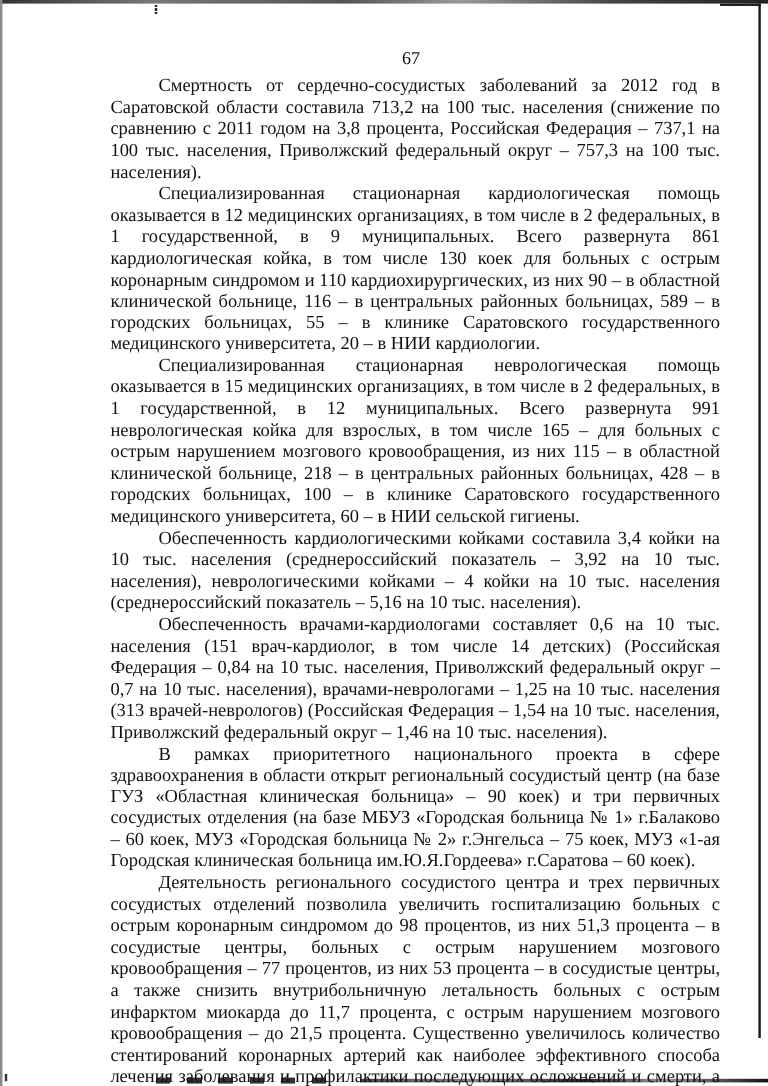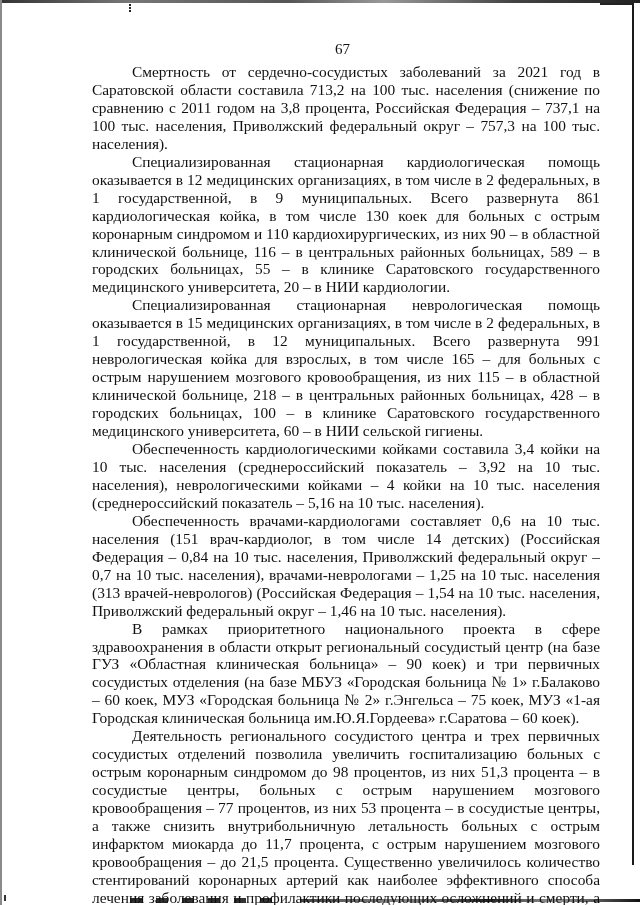--- a/index.html
+++ b/index.html
@@ -94,20 +94,20 @@
 <div class="right-edge-top"></div>
 <div class="right-edge"></div>
 <div class="tick-mark"></div>
 <div class="tick-mark-bottom"></div>
 <div class="bottom-marks"></div>
 <div class="bottom-edge"></div>
 
 <div class="page-number">67</div>
 
 <div class="content">
-  <p>Смертность от сердечно-сосудистых заболеваний за 2021 год в Саратовской области составила 713,2 на 100 тыс. населения (снижение по сравнению с 2011 годом на 3,8 процента, Российская Федерация – 737,1 на 100 тыс. населения, Приволжский федеральный округ – 757,3 на 100 тыс. населения).</p>
+  <p>Смертность от сердечно-сосудистых заболеваний за 2012 год в Саратовской области составила 713,2 на 100 тыс. населения (снижение по сравнению с 2011 годом на 3,8 процента, Российская Федерация – 737,1 на 100 тыс. населения, Приволжский федеральный округ – 757,3 на 100 тыс. населения).</p>
   <p>Специализированная стационарная кардиологическая помощь оказывается в 12 медицинских организациях, в том числе в 2 федеральных, в 1 государственной, в 9 муниципальных. Всего развернута 861 кардиологическая койка, в том числе 130 коек для больных с острым коронарным синдромом и 110 кардиохирургических, из них 90 – в областной клинической больнице, 116 – в центральных районных больницах, 589 – в городских больницах, 55 – в клинике Саратовского государственного медицинского университета, 20 – в НИИ кардиологии.</p>
   <p>Специализированная стационарная неврологическая помощь оказывается в 15 медицинских организациях, в том числе в 2 федеральных, в 1 государственной, в 12 муниципальных. Всего развернута 991 неврологическая койка для взрослых, в том числе 165 – для больных с острым нарушением мозгового кровообращения, из них 115 – в областной клинической больнице, 218 – в центральных районных больницах, 428 – в городских больницах, 100 – в клинике Саратовского государственного медицинского университета, 60 – в НИИ сельской гигиены.</p>
   <p>Обеспеченность кардиологическими койками составила 3,4 койки на 10 тыс. населения (среднероссийский показатель – 3,92 на 10 тыс. населения), неврологическими койками – 4 койки на 10 тыс. населения (среднероссийский показатель – 5,16 на 10 тыс. населения).</p>
   <p>Обеспеченность врачами-кардиологами составляет 0,6 на 10 тыс. населения (151 врач-кардиолог, в том числе 14 детских) (Российская Федерация – 0,84 на 10 тыс. населения, Приволжский федеральный округ – 0,7 на 10 тыс. населения), врачами-неврологами – 1,25 на 10 тыс. населения (313 врачей-неврологов) (Российская Федерация – 1,54 на 10 тыс. населения, Приволжский федеральный округ – 1,46 на 10 тыс. населения).</p>
   <p>В рамках приоритетного национального проекта в сфере здравоохранения в области открыт региональный сосудистый центр (на базе ГУЗ «Областная клиническая больница» – 90 коек) и три первичных сосудистых отделения (на базе МБУЗ «Городская больница № 1» г.Балаково – 60 коек, МУЗ «Городская больница № 2» г.Энгельса – 75 коек, МУЗ «1-ая Городская клиническая больница им.Ю.Я.Гордеева» г.Саратова – 60 коек).</p>
   <p>Деятельность регионального сосудистого центра и трех первичных сосудистых отделений позволила увеличить госпитализацию больных с острым коронарным синдромом до 98 процентов, из них 51,3 процента – в сосудистые центры, больных с острым нарушением мозгового кровообращения – 77 процентов, из них 53 процента – в сосудистые центры, а также снизить внутрибольничную летальность больных с острым инфарктом миокарда до 11,7 процента, с острым нарушением мозгового кровообращения – до 21,5 процента. Существенно увеличилось количество стентирований коронарных артерий как наиболее эффективного способа лечения заболевания и профилактики последующих осложнений и смерти, а также других хирургических и рентгенэндоваскулярных вмешательств больным с сосудистыми заболеваниями.</p>
 </div>
 
 </body></html>

